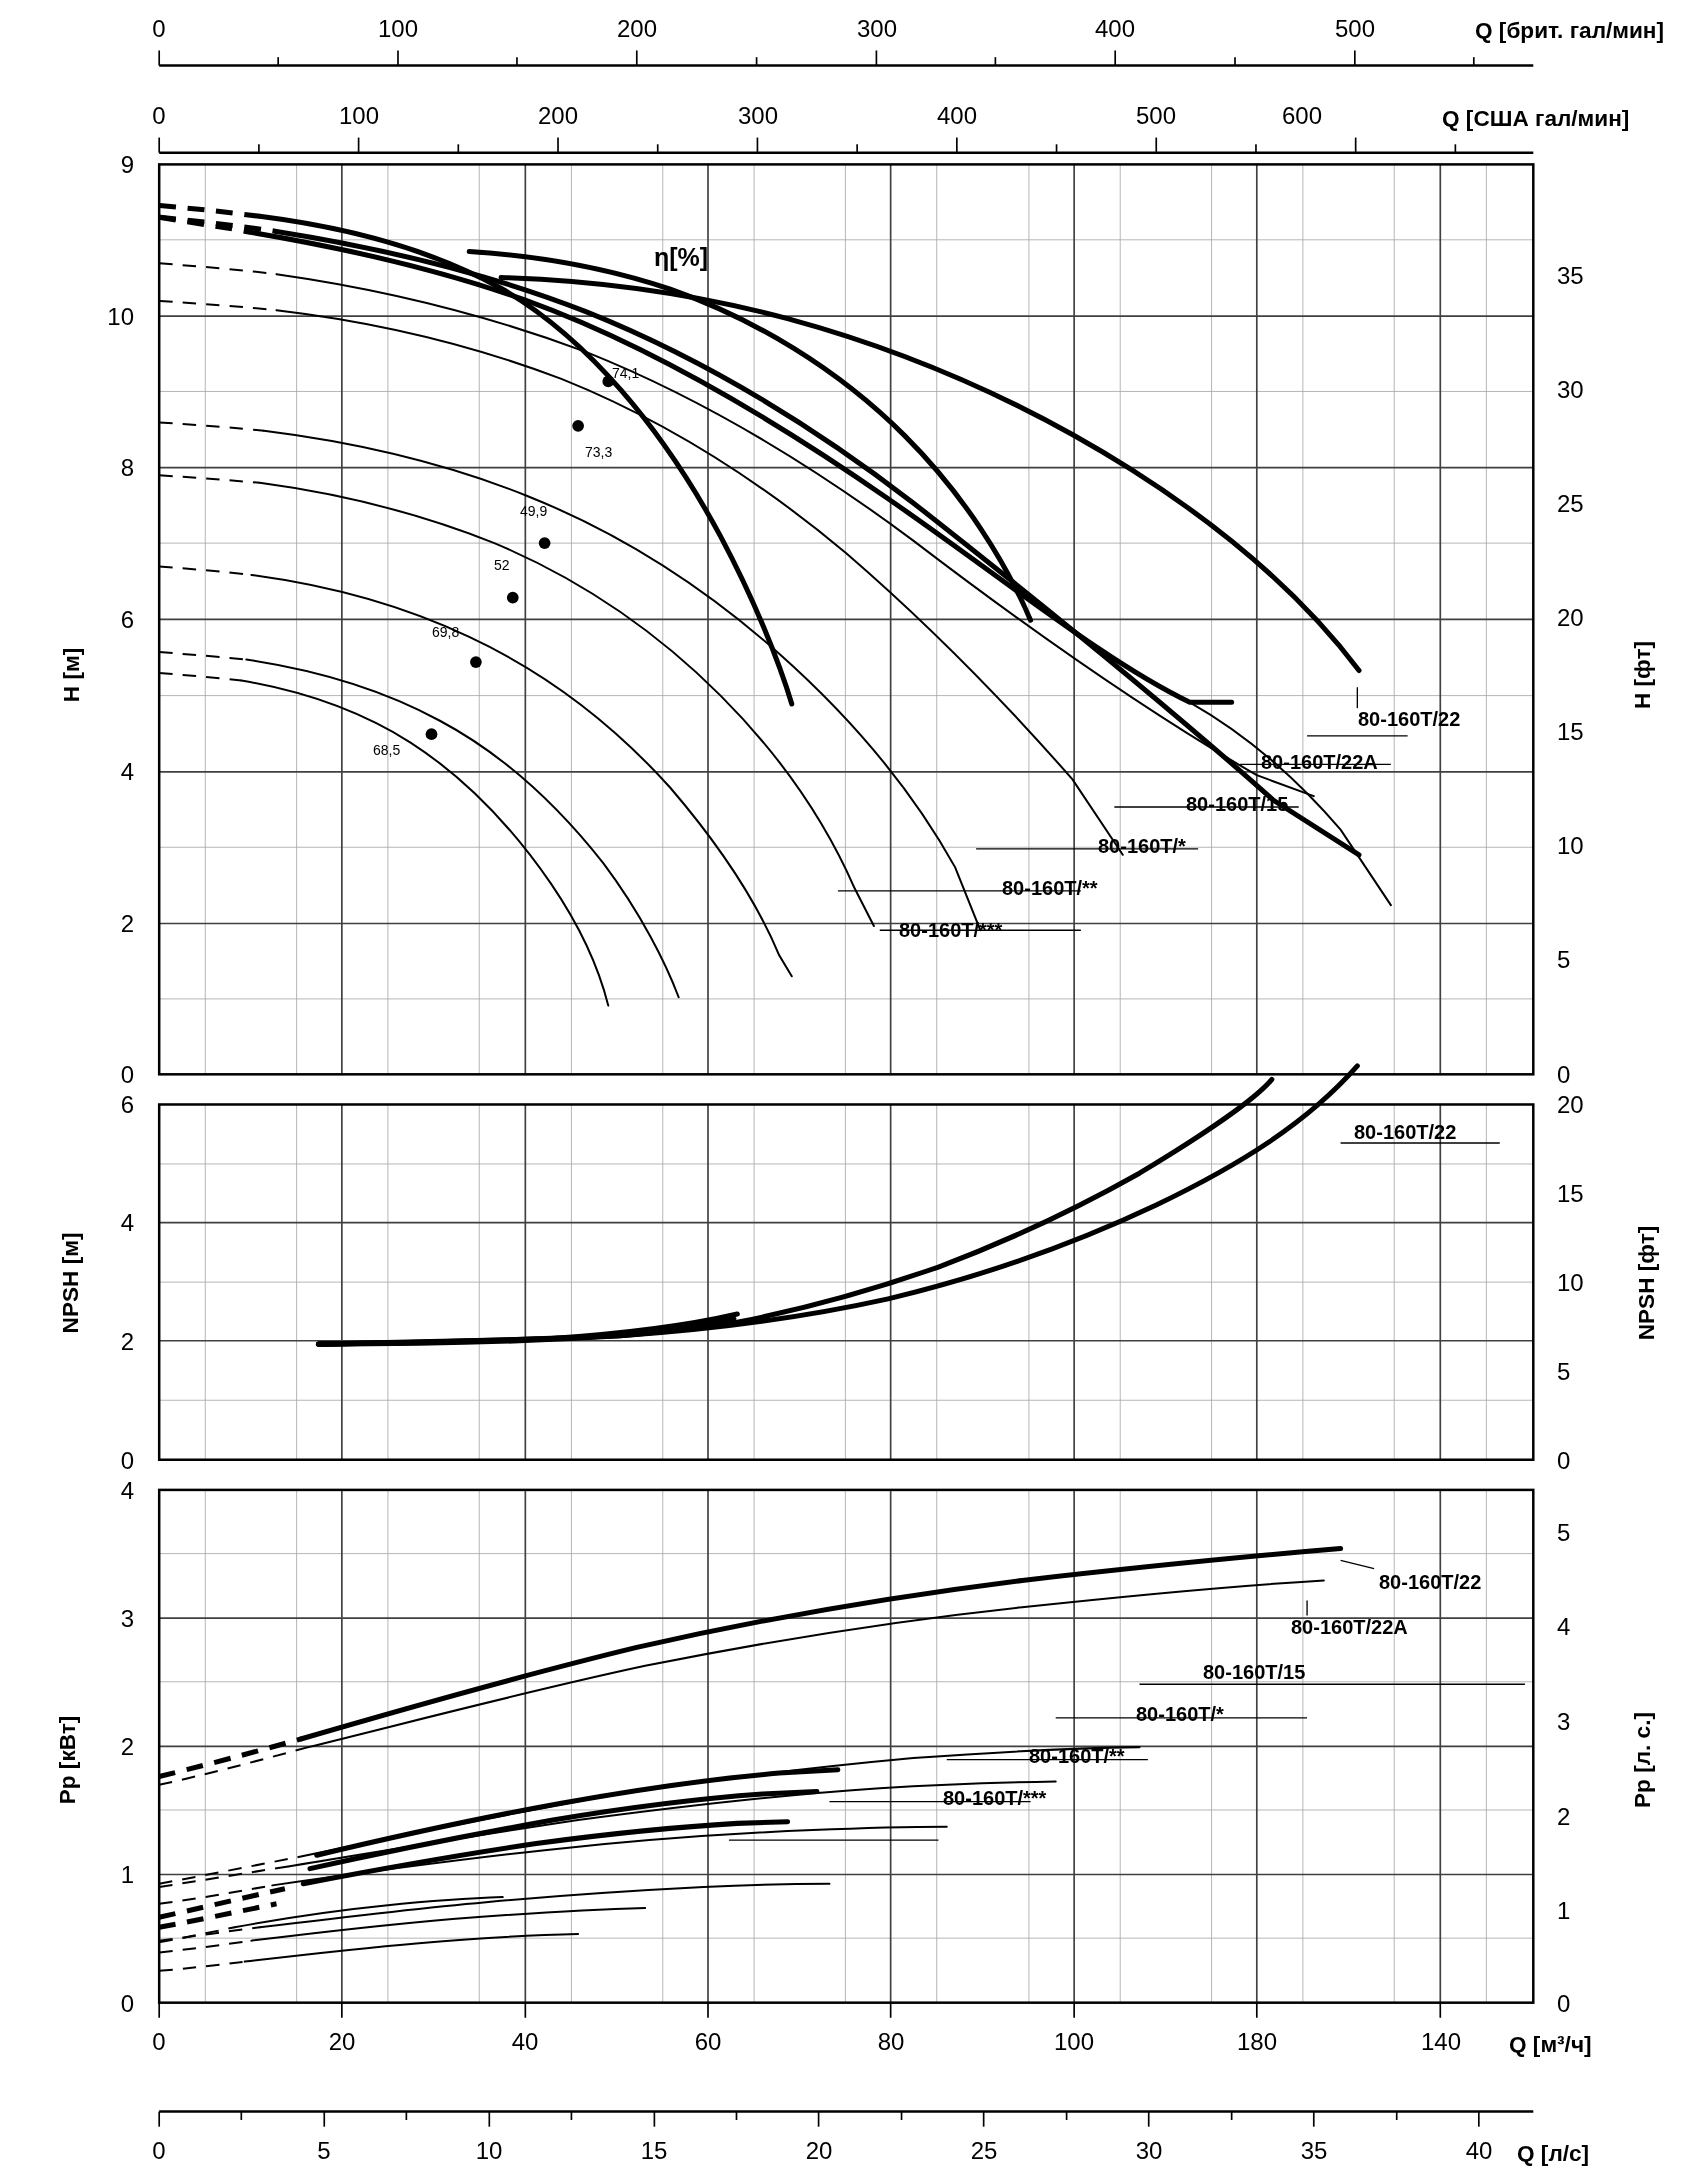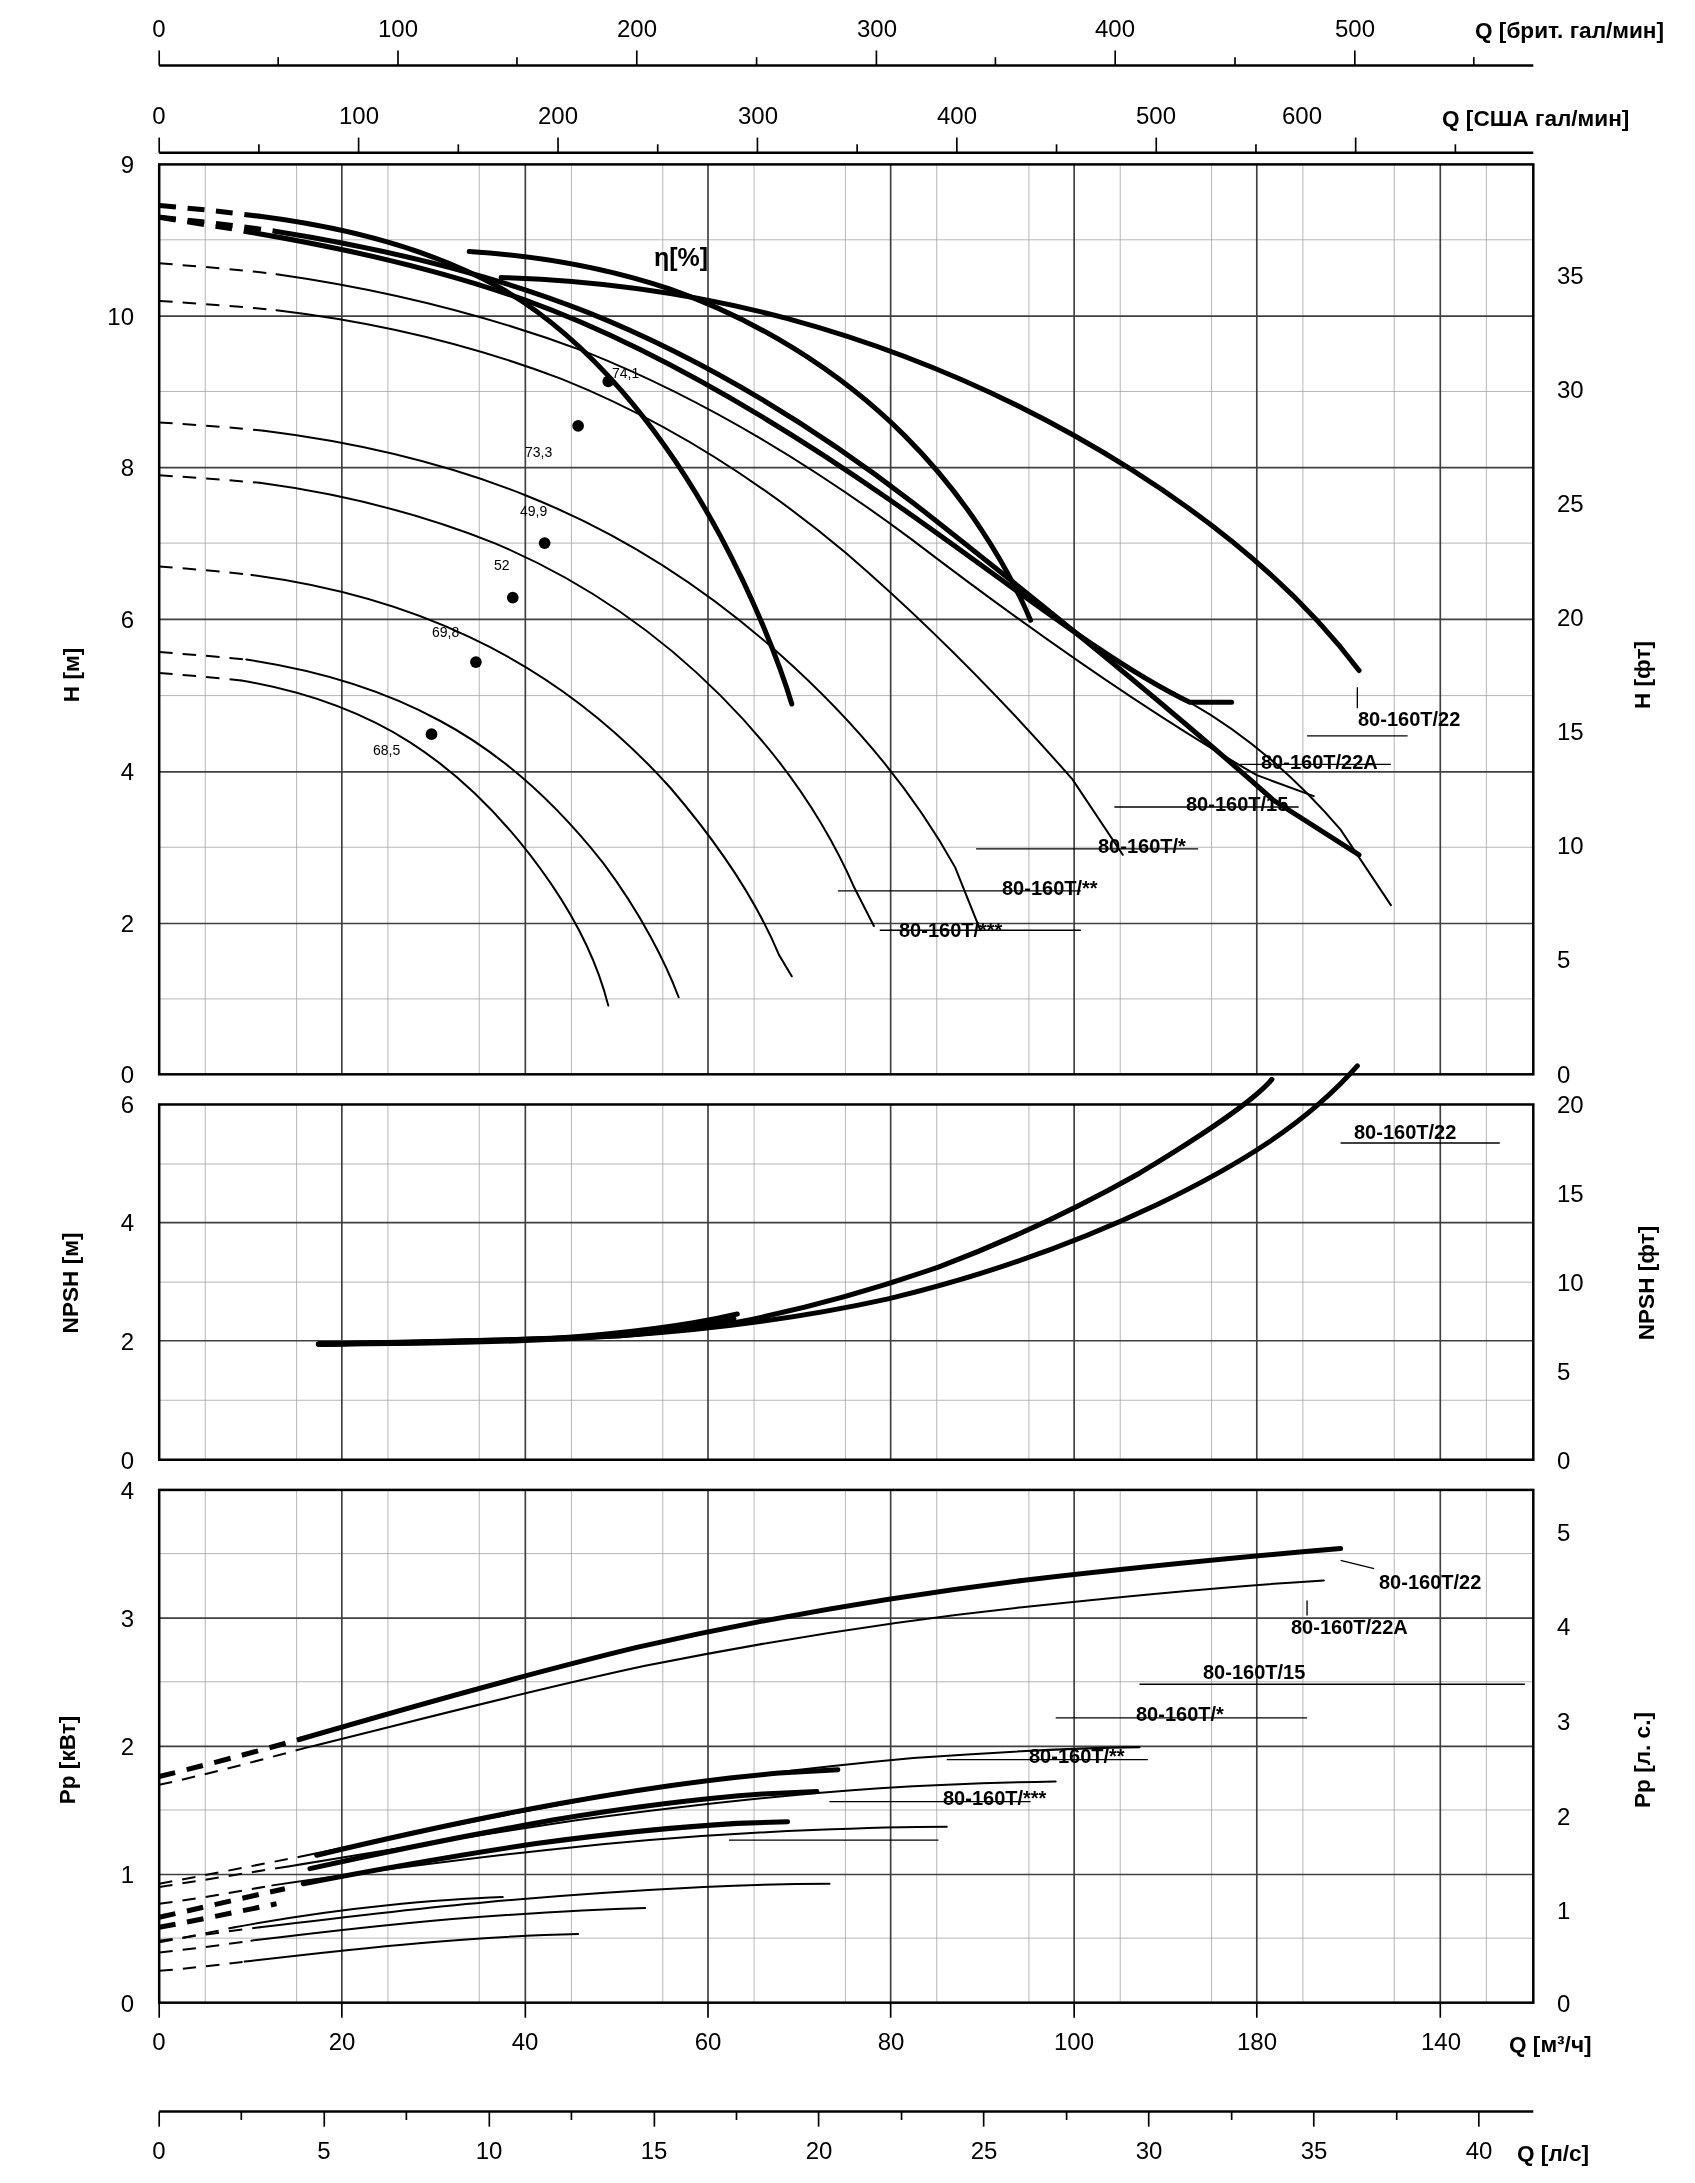--- a/index.html
+++ b/index.html
@@ -343,21 +343,21 @@
   <div class="ticknum" style="left:1557px;top:832px;width:50px;text-align:left">10</div>
   <div class="ticknum" style="left:1557px;top:946px;width:50px;text-align:left">5</div>
   <div class="ticknum" style="left:1557px;top:1061px;width:50px;text-align:left">0</div>
 
   <div class="vlabel" style="left:-4.2px;top:662px;width:151px;text-align:center;transform:rotate(-90deg)">H [м]</div>
   <div class="vlabel" style="left:1567px;top:662px;width:151px;text-align:center;transform:rotate(-90deg)">H [фт]</div>
 
   <div class="etalabel" style="left:654px;top:243px">η[%]</div>
 
   <div class="effnum" style="left:612px;top:365px">74,1</div>
-  <div class="effnum" style="left:525px;top:444px">73,3</div>
+  <div class="effnum" style="left:585px;top:444px">73,3</div>
   <div class="effnum" style="left:520px;top:503px">49,9</div>
   <div class="effnum" style="left:494px;top:557px">52</div>
   <div class="effnum" style="left:432px;top:624px">69,8</div>
   <div class="effnum" style="left:373px;top:742px">68,5</div>
 
   <div class="curvelabel" style="left:1358px;top:708px">80-160T/22</div>
   <div class="curvelabel" style="left:1261px;top:751px">80-160T/22A</div>
   <div class="curvelabel" style="left:1186px;top:793px">80-160T/15</div>
   <div class="curvelabel" style="left:1098px;top:835px">80-160T/*</div>
   <div class="curvelabel" style="left:1002px;top:877px">80-160T/**</div>

